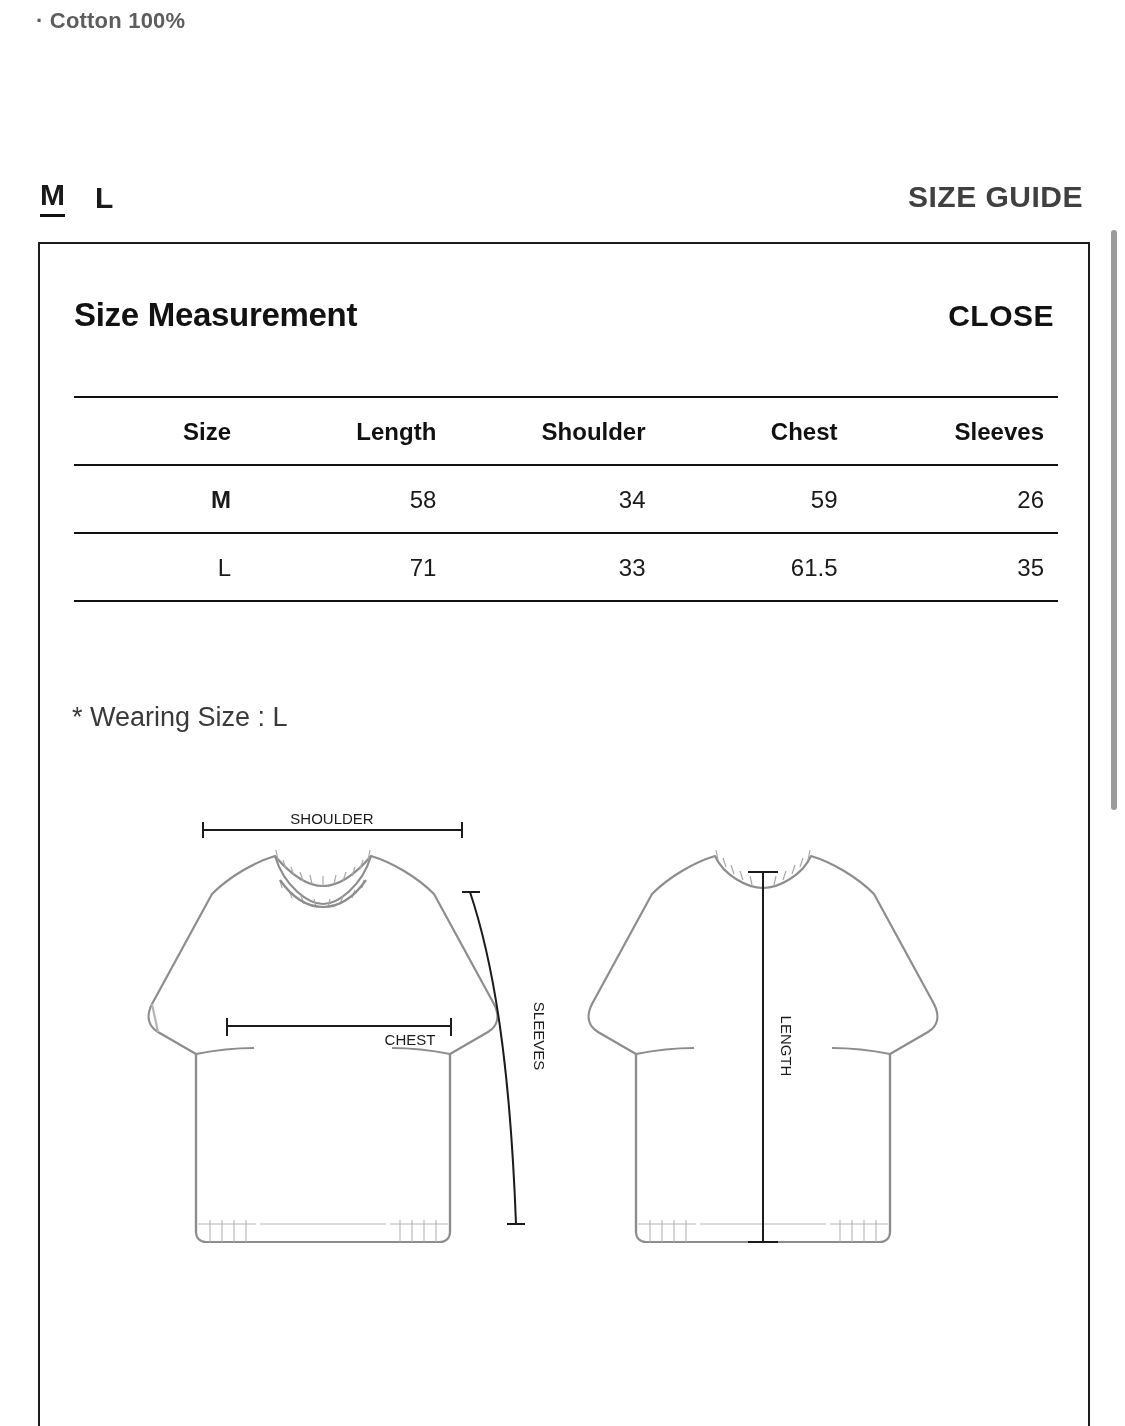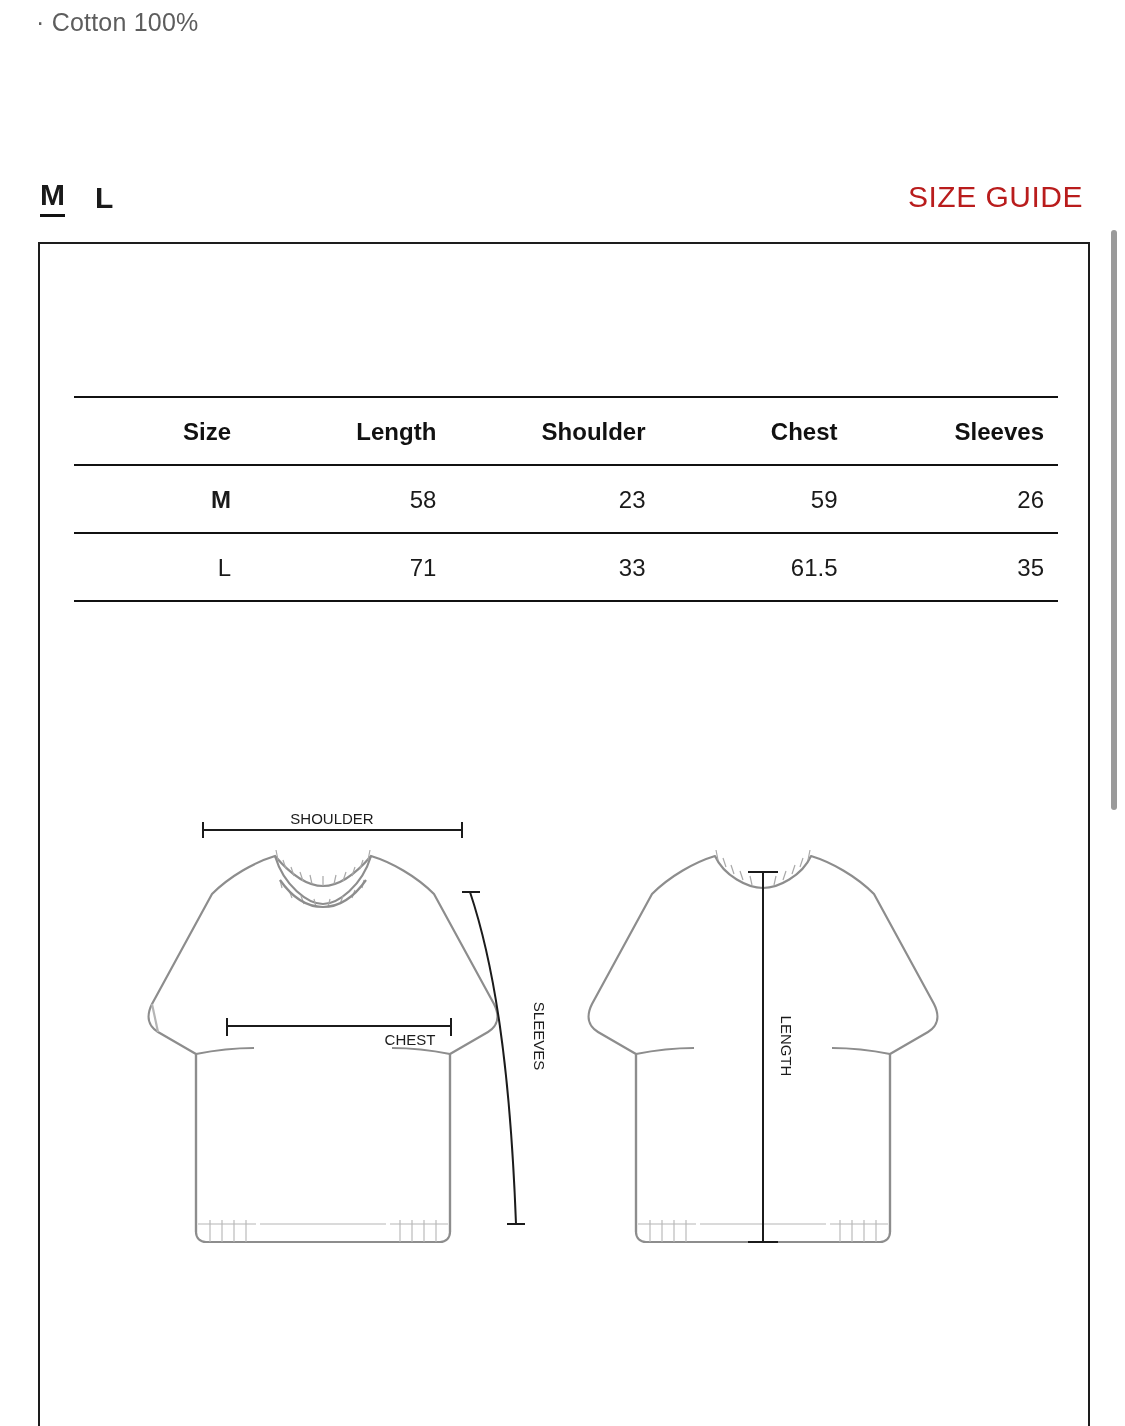--- a/index.html
+++ b/index.html
@@ -14,24 +14,25 @@
     font-family: "Liberation Sans", sans-serif;
     color: #1a1a1a;
     overflow: hidden;
   }
 
   
   .material-line {
     position: absolute;
     top: 8px;
     left: 36px;
-    font-size: 25px;
+    font-size: 22px;
     color: #5d5d5d;
     letter-spacing: 0.2px;
     white-space: nowrap;
+    font-weight: bold;
   }
 
   
   .size-tabs {
     position: absolute;
     top: 180px;
     left: 40px;
     display: flex;
     align-items: flex-end;
     gap: 30px;
@@ -44,23 +45,23 @@
     line-height: 1;
   }
   .size-tab.active {
     border-bottom: 3px solid #111;
   }
   .size-guide-title {
     position: absolute;
     top: 180px;
     right: 42px;
     font-size: 30px;
-    font-weight: normal;
+    font-weight: bold;
     letter-spacing: 0.5px;
-    color: #b91c1c;
+    color: #404040;
   }
 
   
   .panel {
     position: absolute;
     top: 242px;
     left: 38px;
     width: 1052px;
     height: 1184px;
     border: 2px solid #1d1d1d;
@@ -163,50 +164,55 @@
 <div class="material-line">· Cotton 100%</div>
 
 <div class="size-tabs">
   <div class="size-tab active">M</div>
   <div class="size-tab">L</div>
 </div>
 <div class="size-guide-title">SIZE GUIDE</div>
 
 <div class="panel">
 
+  <div class="panel-header">
+    <div class="panel-title">Size Measurement</div>
+    <div class="close-button">CLOSE</div>
+  </div>
 
   <table class="size-table">
     <thead>
       <tr>
         <th>Size</th>
         <th>Length</th>
         <th>Shoulder</th>
         <th>Chest</th>
         <th>Sleeves</th>
       </tr>
     </thead>
     <tbody>
       <tr>
         <td>M</td>
         <td>58</td>
-        <td>23</td>
+        <td>34</td>
         <td>59</td>
         <td>26</td>
       </tr>
       <tr>
         <td>L</td>
         <td>71</td>
         <td>33</td>
         <td>61.5</td>
         <td>35</td>
       </tr>
     </tbody>
   </table>
 
   <div class="notes">
+    <div>* Wearing Size : L</div>
   </div>
 
   <div class="diagram">
     <svg width="990" height="480" viewBox="0 0 990 480" xmlns="http://www.w3.org/2000/svg">
       <g fill="none" stroke="#8d8d8d" stroke-width="2.2" stroke-linejoin="round">
 
         <path d="M205,42 C185,48 160,62 142,80 L82,190 C76,202 78,212 88,218 L126,240
                  L126,418 C126,424 130,428 136,428 L370,428 C376,428 380,424 380,418
                  L380,240 L418,218 C428,212 430,202 424,190 L364,80 C346,62 321,48 301,42
                  C292,72 268,90 253,90 C238,90 214,72 205,42 Z"></path>

